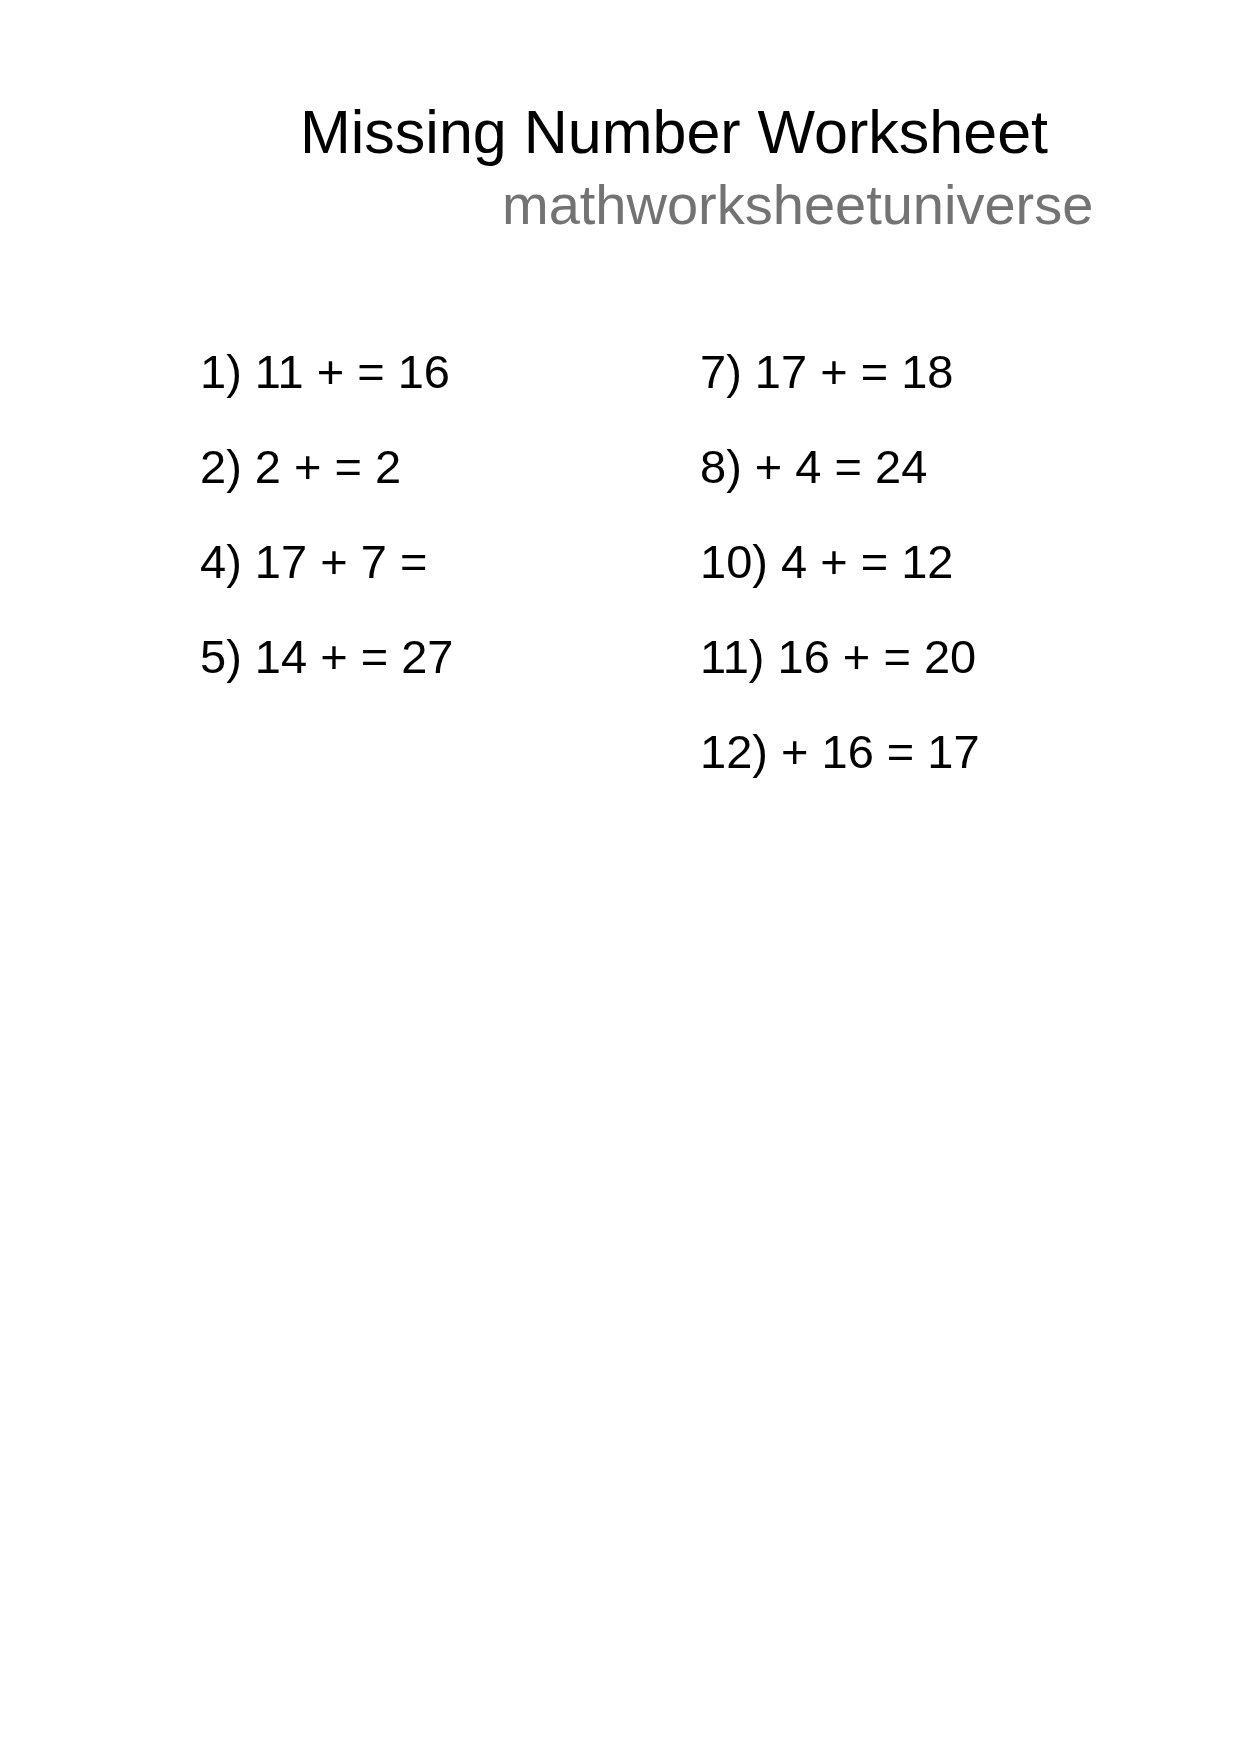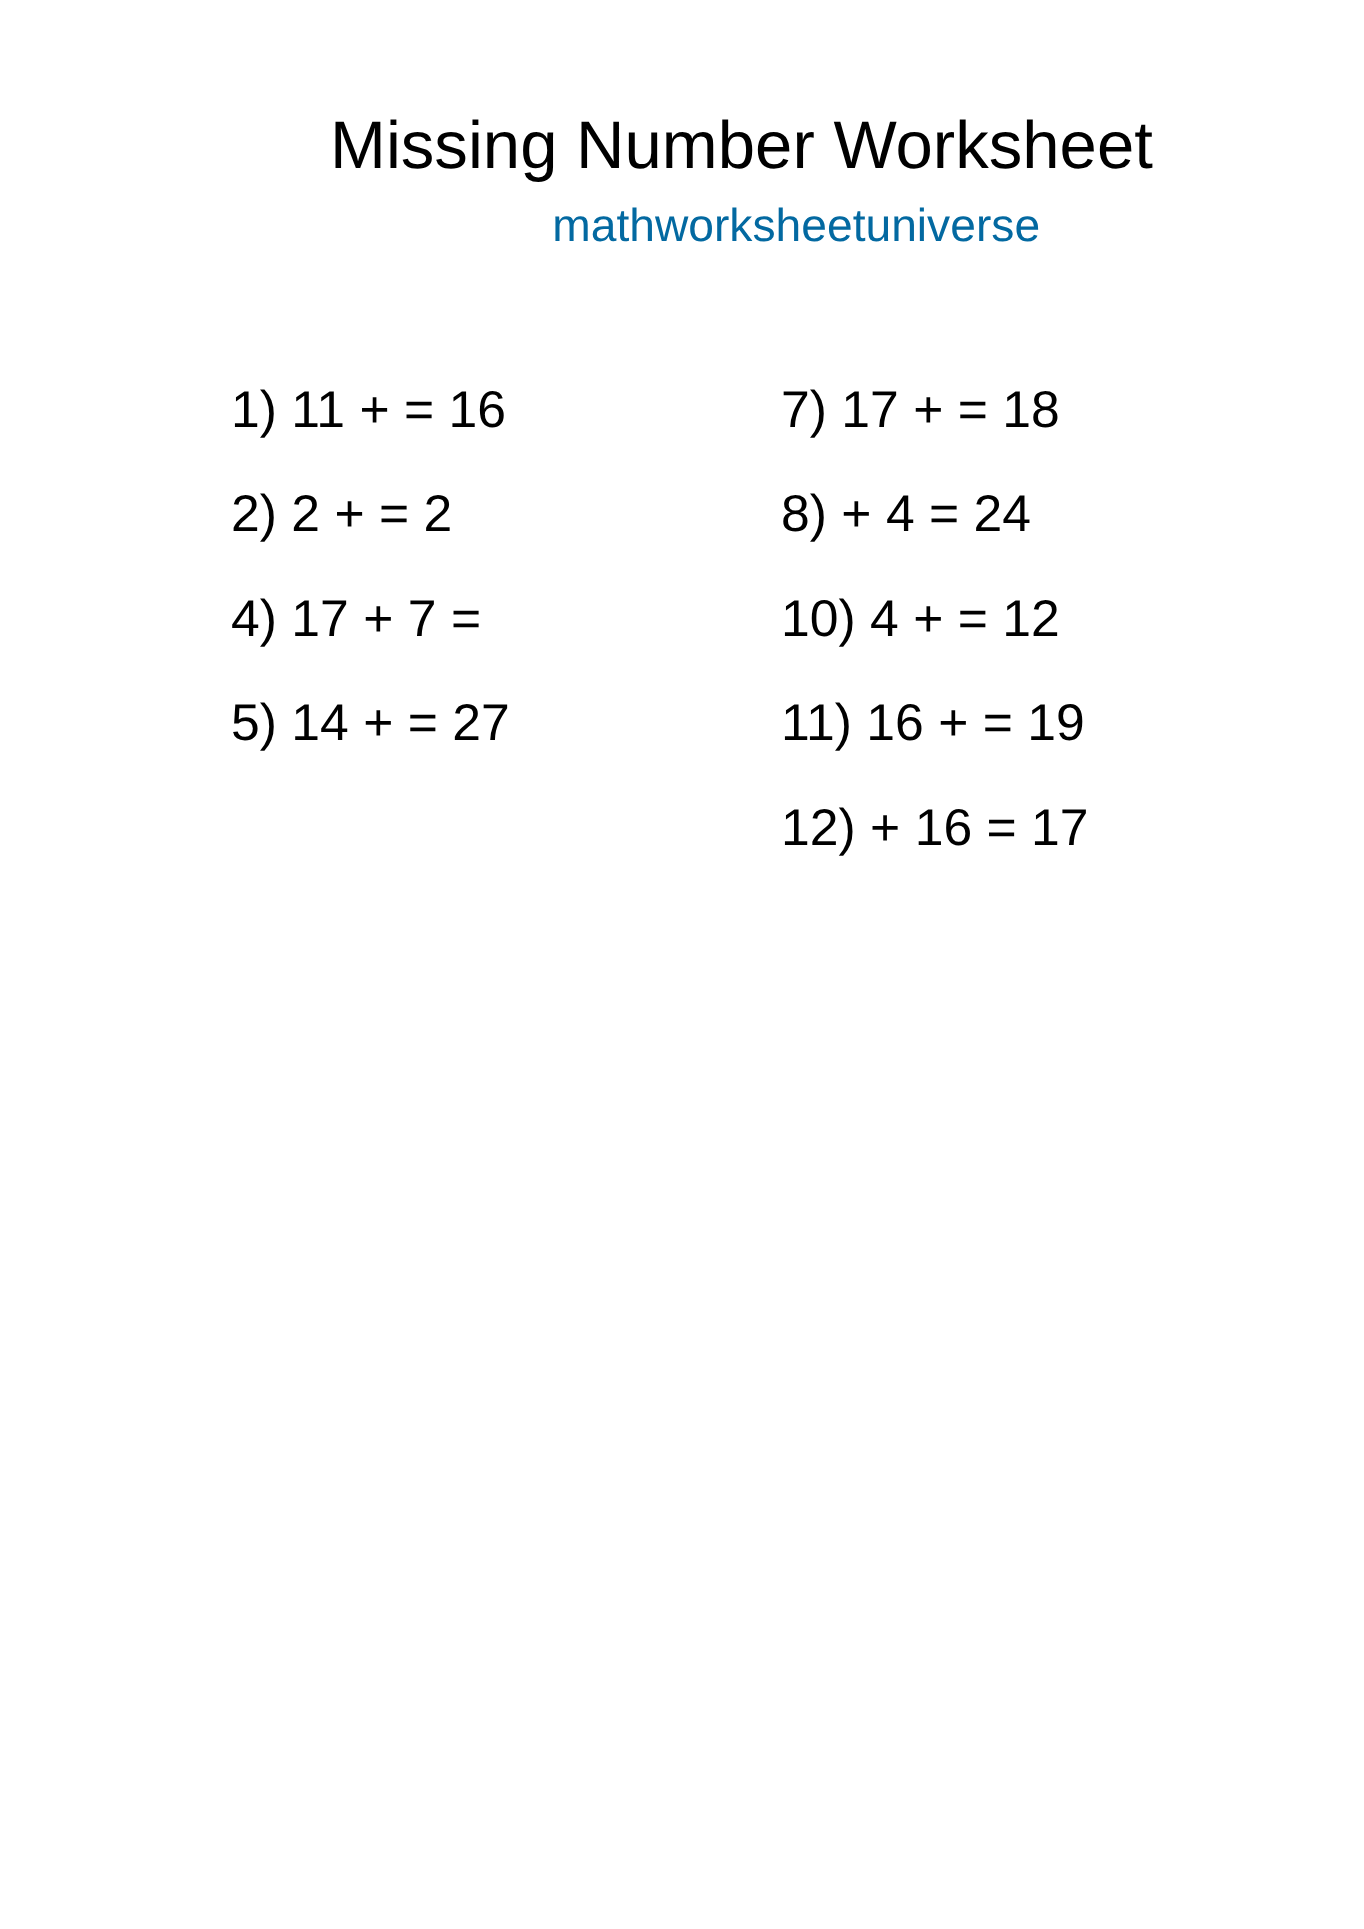--- a/index.html
+++ b/index.html
@@ -21,29 +21,28 @@
       top: 96px;
       font-size: 61px;
       line-height: 72px;
       white-space: nowrap;
       color: #000000;
     }
     .subtitle {
       position: absolute;
       left: 502px;
       top: 180px;
-      font-size: 42px;
+      font-size: 56px;
       line-height: 50px;
       white-space: nowrap;
-      color: #0369a1;
+      color: #737373;
     }
     .column {
       position: absolute;
       top: 344px;
-      margin-left: 10px;
     }
     .column.left { left: 200px; }
     .column.right { left: 700px; }
     .problem {
       height: 95px;
       font-size: 47px;
       line-height: 56px;
       white-space: nowrap;
       color: #000000;
     }
@@ -104,20 +103,20 @@
   <div class="problem">
     <span>10)</span>
     <span>4 +</span>
     <span class="blank"></span>
     <span>= 12</span>
   </div>
   <div class="problem">
     <span>11)</span>
     <span>16 +</span>
     <span class="blank"></span>
-    <span>= 19</span>
+    <span>= 20</span>
   </div>
   <div class="problem">
     <span>12)</span>
     <span class="blank"></span>
     <span>+ 16 = 17</span>
   </div>
 </div>
 
 </body></html>

